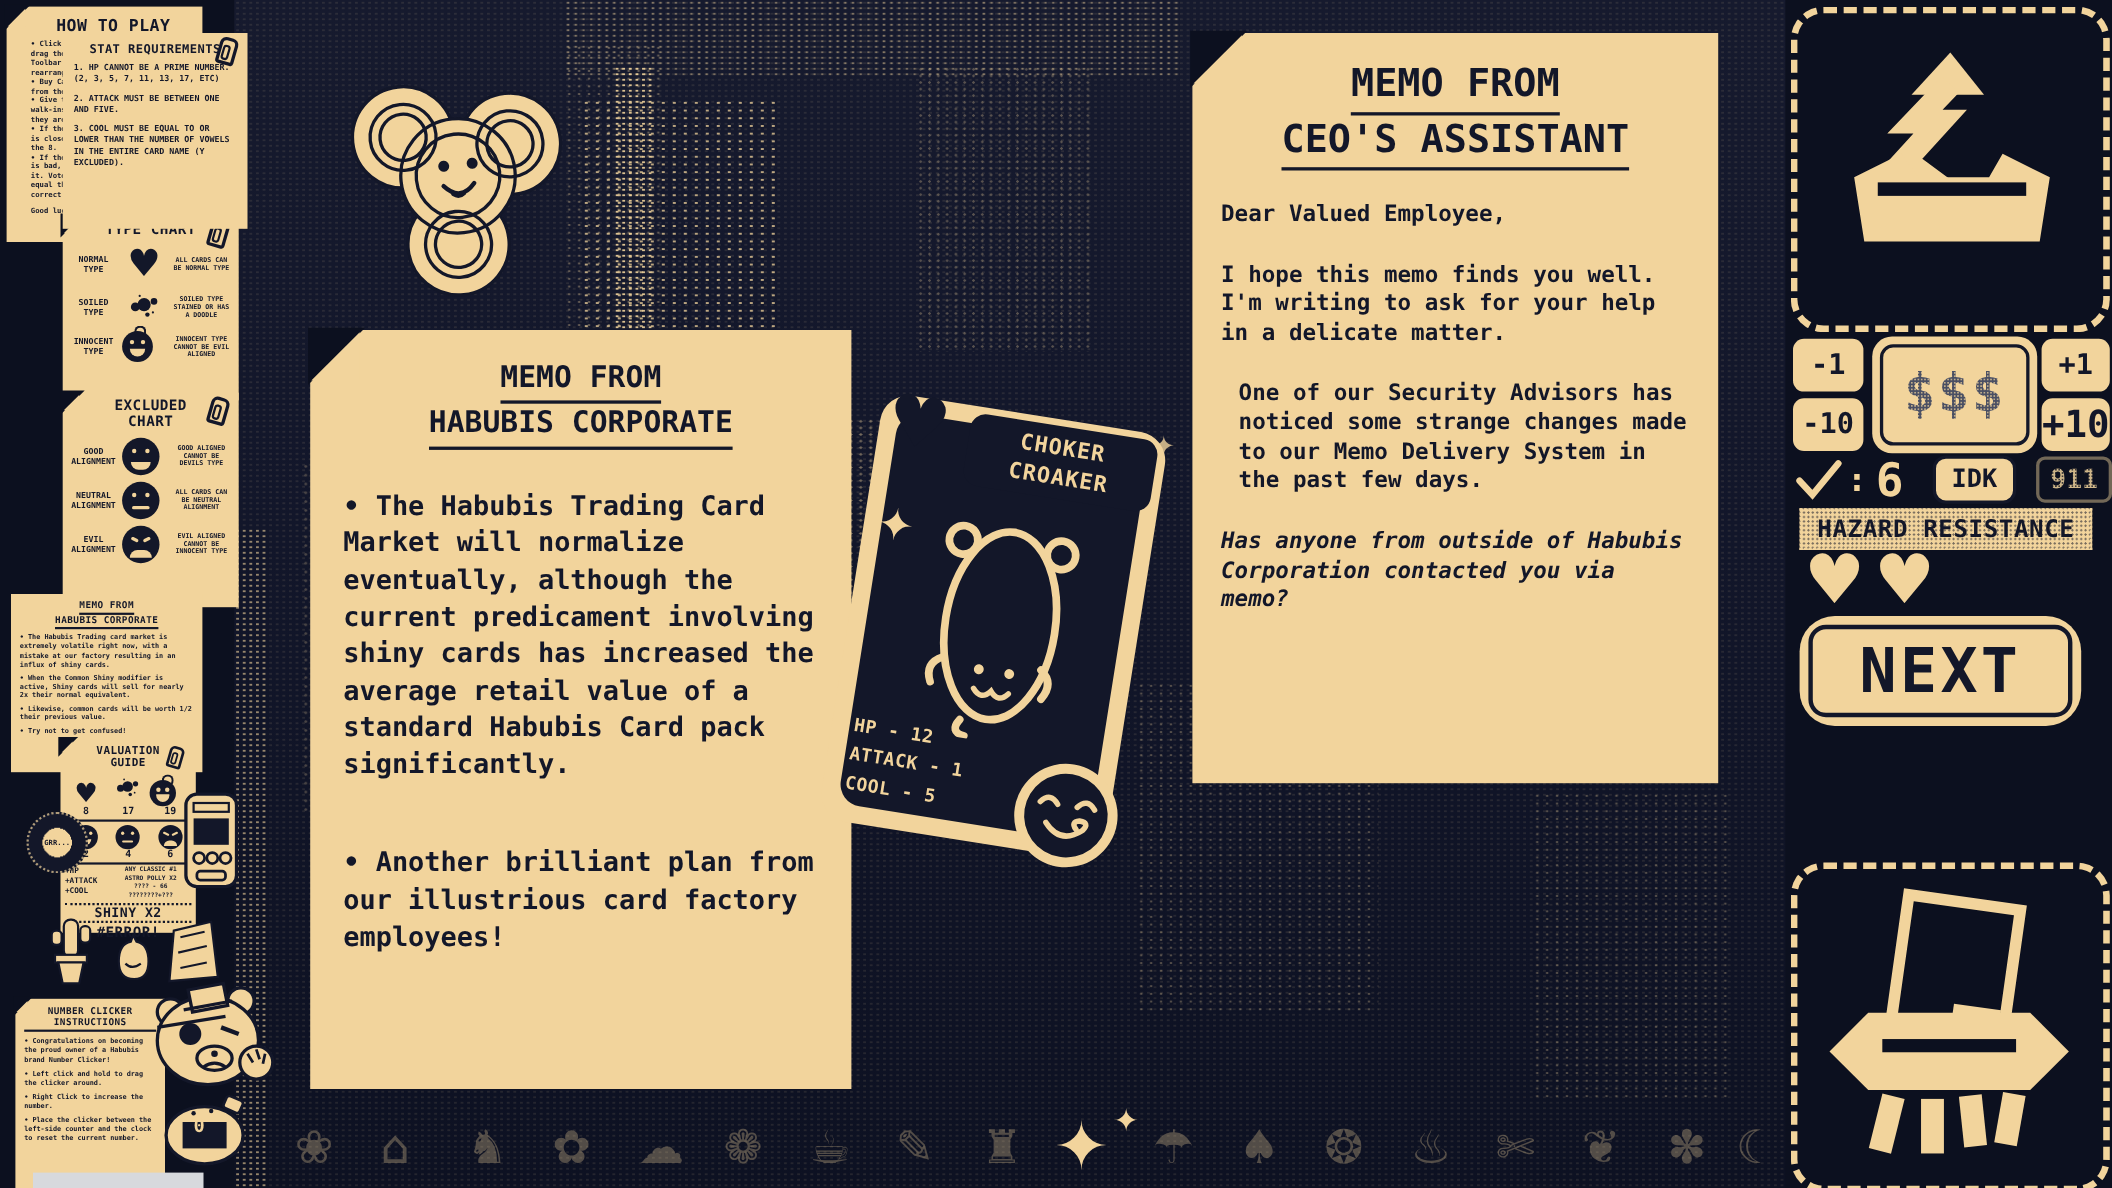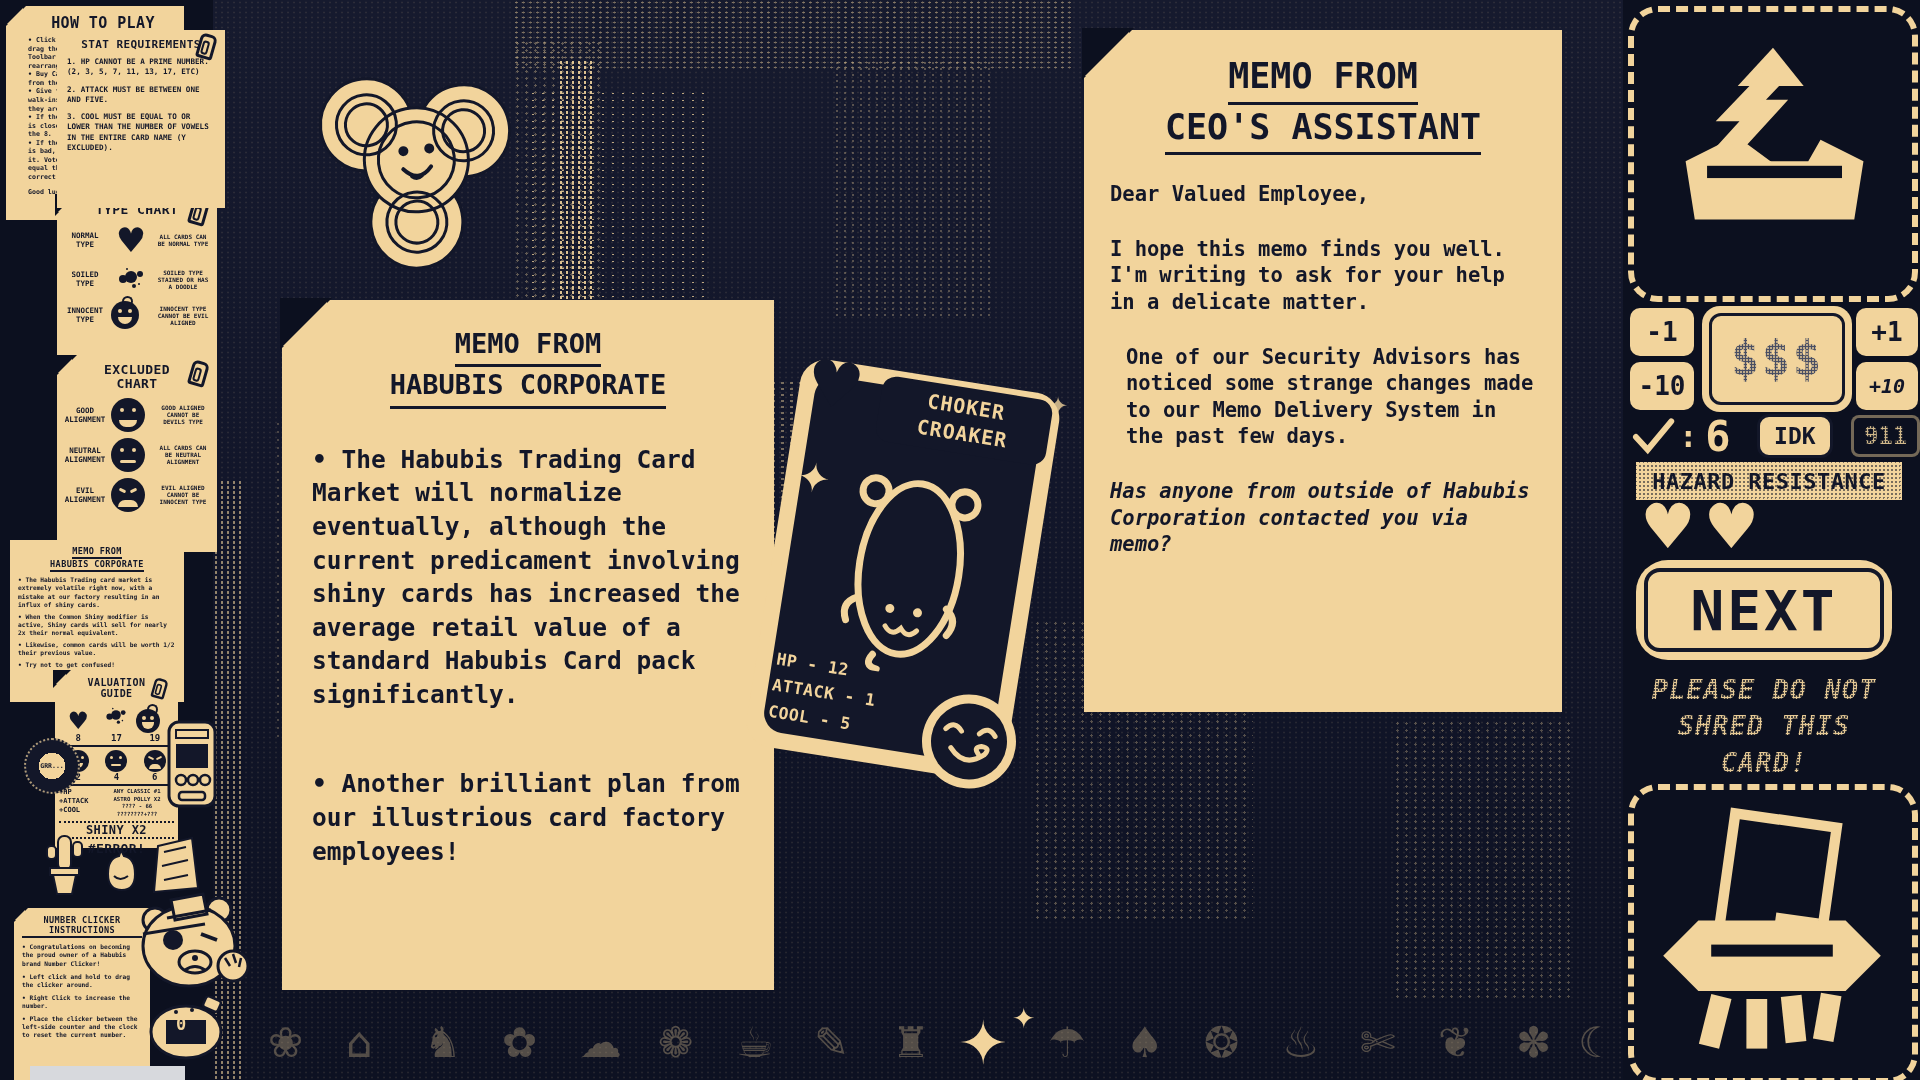--- a/index.html
+++ b/index.html
@@ -437,45 +437,40 @@
     </svg>
   </div>
 
   <div class="btn" style="left:1630px;top:308px;width:64px;height:48px;font-size:26px;">-1</div>
   <div class="btn" style="left:1630px;top:362px;width:64px;height:48px;font-size:26px;">-10</div>
   <div style="position:absolute;left:1702px;top:306px;width:150px;height:106px;background:var(--paper);border-radius:18px;">
     <div style="position:absolute;inset:7px;border:3px solid var(--ink);border-radius:12px;"></div>
     <div class="dither" style="--dc:#4a4f63;--dc2:rgba(74,79,99,.3);position:absolute;left:0;right:0;top:24px;text-align:center;font-weight:bold;font-size:48px;letter-spacing:2px;">$$$</div>
   </div>
   <div class="btn" style="left:1856px;top:308px;width:62px;height:48px;font-size:26px;">+1</div>
-  <div class="btn" style="left:1856px;top:362px;width:62px;height:48px;font-size:20px;font-style:italic;">+10</div>
+  <div class="btn" style="left:1856px;top:362px;width:62px;height:48px;font-size:34px;">+10</div>
 
   <div style="position:absolute;left:1632px;top:414px;width:288px;height:44px;display:flex;align-items:center;">
     <svg width="44" height="38" viewBox="0 0 44 38">
       <path d="M4,20 L16,33 L40,4" fill="none" stroke="#f2d49c" stroke-width="6" stroke-linecap="round"></path>
     </svg>
     <span style="color:var(--paper);font-weight:bold;font-size:30px;margin:0 8px 0 4px;">:</span>
     <span style="color:var(--paper);font-weight:bold;font-size:42px;margin-right:26px;">6</span>
     <span class="btn" style="position:static;width:72px;height:38px;font-size:23px;border:3px solid var(--ink);border-radius:12px;margin-right:18px;">IDK</span>
     <span class="dither" style="--dc:rgba(242,212,156,.85);--dc2:rgba(242,212,156,.2);width:64px;height:36px;border:3px solid rgba(242,212,156,.45);border-radius:8px;display:flex;align-items:center;justify-content:center;font-weight:bold;font-size:24px;">911</span>
   </div>
 
   <div class="hazard" style="left:1636px;top:462px;width:262px;height:34px;font-size:22px;">HAZARD RESISTANCE</div>
   <div style="position:absolute;left:1640px;top:496px;color:var(--paper);font-size:62px;letter-spacing:8px;line-height:1;font-family:'DejaVu Sans',sans-serif;">♥♥</div>
 
   <div style="position:absolute;left:1636px;top:560px;width:256px;height:100px;background:var(--paper);border-radius:32px;">
     <div style="position:absolute;inset:8px;border:4px solid var(--ink);border-radius:16px;"></div>
     <div style="position:absolute;inset:0;display:flex;align-items:center;justify-content:center;color:var(--ink);font-weight:bold;font-size:56px;letter-spacing:3px;">NEXT</div>
   </div>
 
-  <div style="position:absolute;left:1624px;top:672px;width:280px;text-align:center;font-style:italic;font-weight:bold;font-size:27px;line-height:1.35;letter-spacing:1px;">
-    <div class="dither">PLEASE DO NOT</div>
-    <div class="dither">SHRED THIS</div>
-    <div class="dither">CARD!</div>
-  </div>
 
   <div class="dashzone" style="left:1628px;top:784px;width:278px;height:288px;">
     <svg width="240" height="258" viewBox="0 0 300 320" style="position:absolute;left:18px;top:8px;">
       <g transform="rotate(8 170 110)">
         <rect x="92" y="28" width="128" height="150" fill="#0c101f" stroke="#f2d49c" stroke-width="13"></rect>
         <line x1="160" y1="150" x2="214" y2="150" stroke="#f2d49c" stroke-width="13"></line>
       </g>
       <polygon points="14,196 58,152 242,152 286,196 242,240 58,240" fill="#f2d49c"></polygon>
       <rect x="74" y="182" width="152" height="15" fill="#0c101f"></rect>
       <g fill="#f2d49c">

